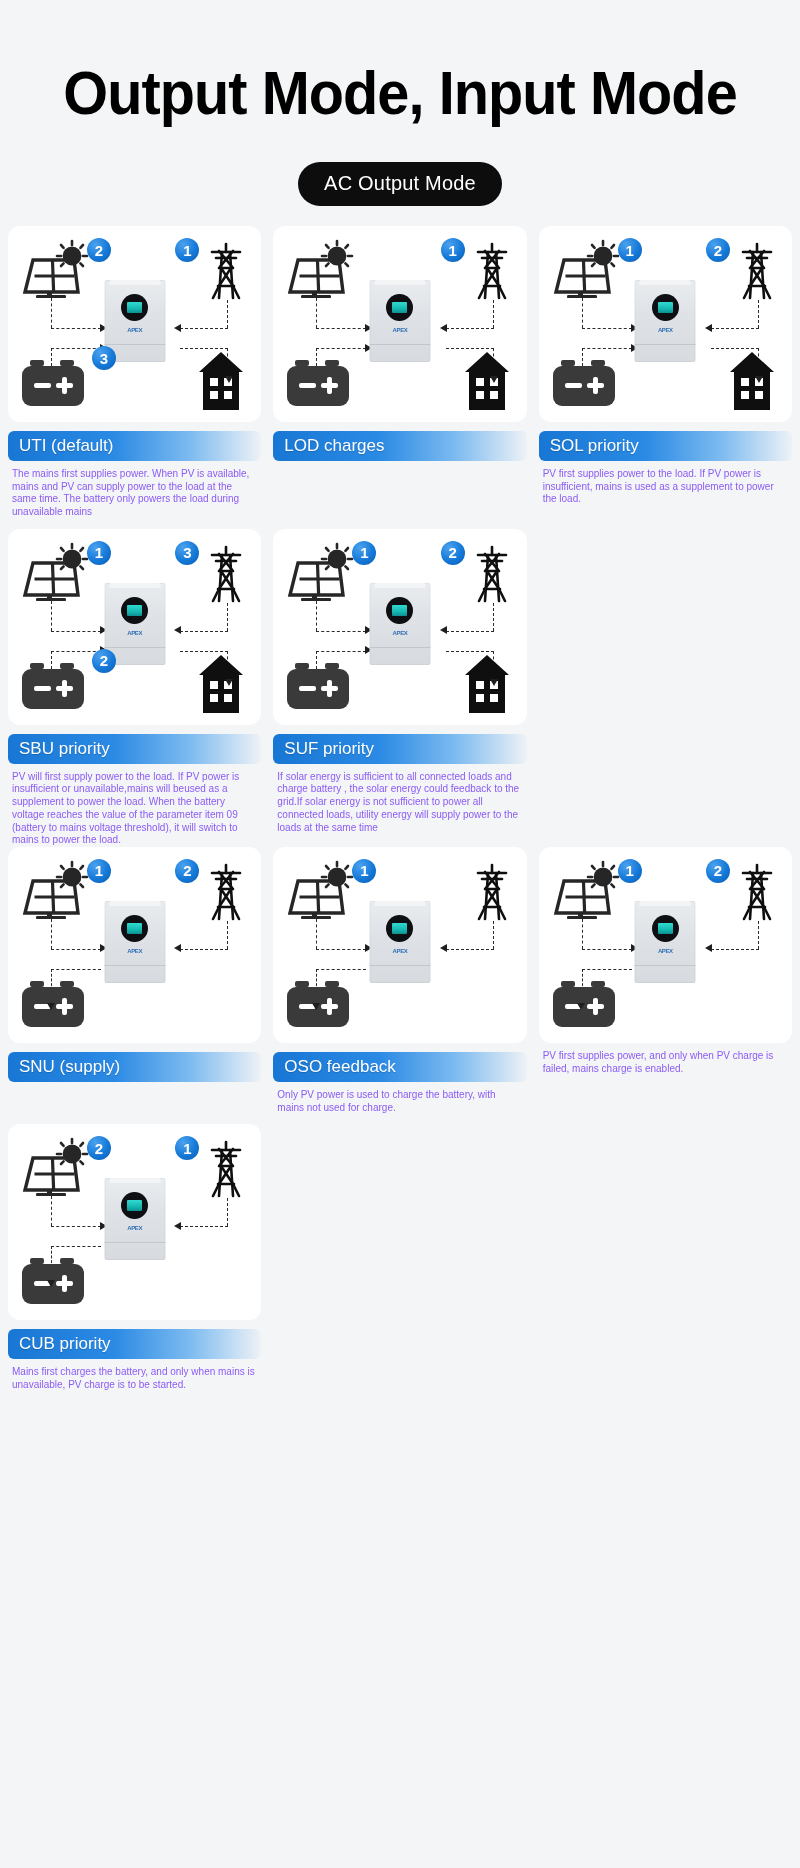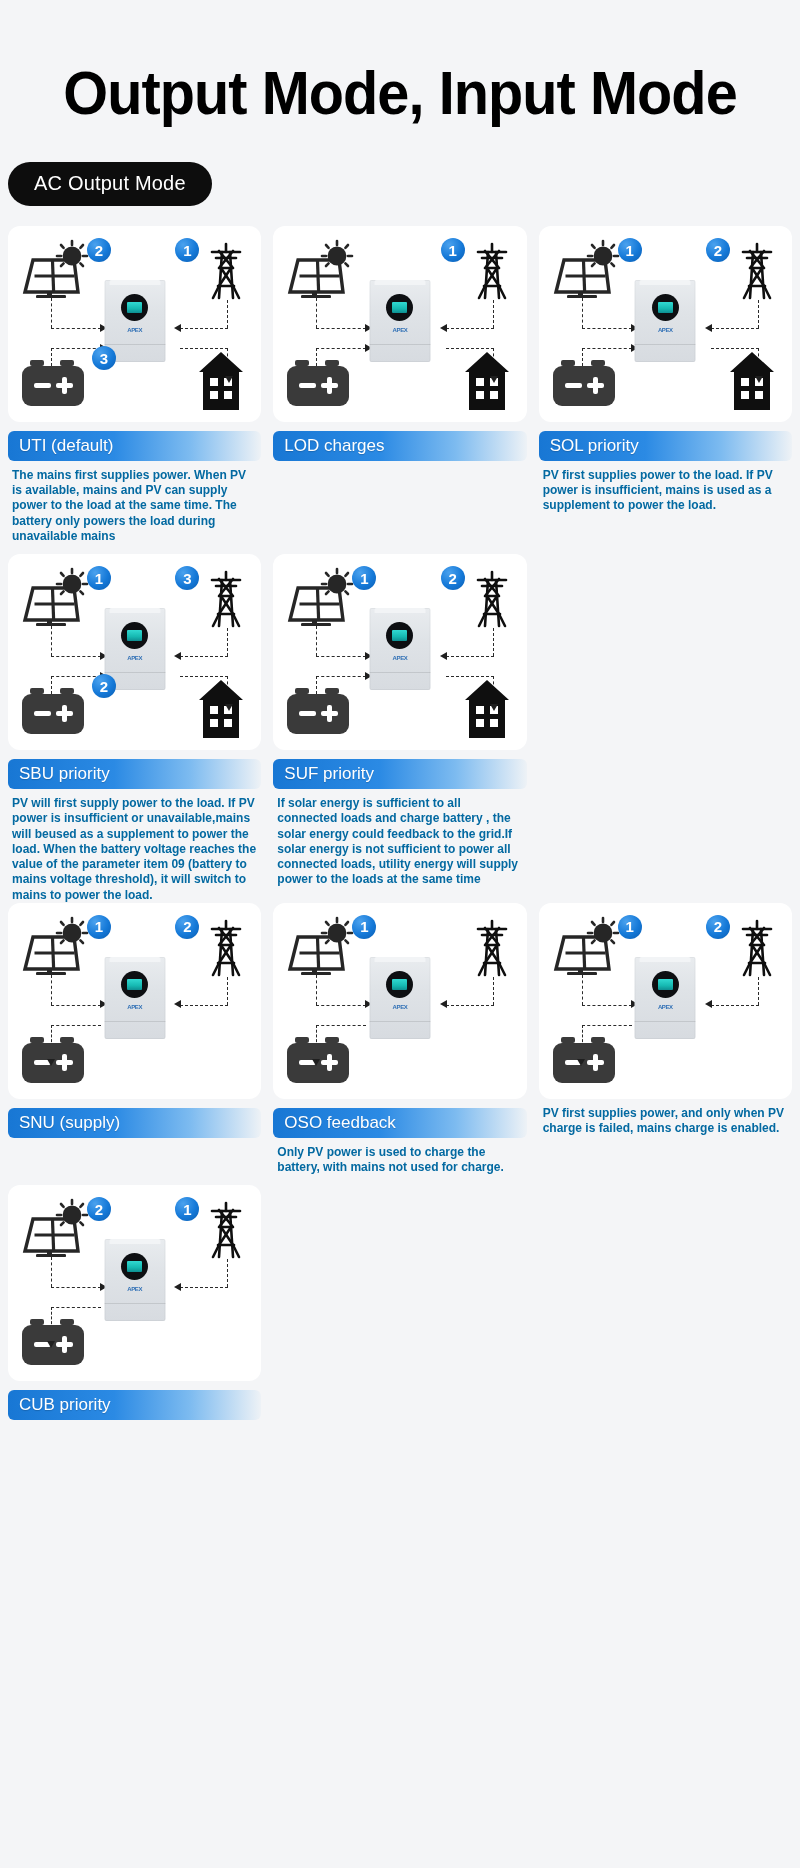--- a/index.html
+++ b/index.html
@@ -21,21 +21,21 @@
     font-size: 62px;
     letter-spacing: -1px;
     transform: scaleX(0.93);
     line-height: 1;
     color: #000;
     padding: 62px 0 30px 0;
     white-space: nowrap;
   }
 
   
-  .pill-wrap { display: flex; margin: 8px 0 20px 0; }
+  .pill-wrap { display: flex; justify-content: center; margin: 8px 0 20px 0; }
   .pill {
     background: #0d0d0d; color: #fff;
     border-radius: 22px;
     font-size: 20px; font-weight: 400;
     padding: 10px 26px 11px 26px;
     letter-spacing: .2px;
   }
   .pill-wrap.tight { margin-top: 2px; margin-bottom: 16px; }
 
   
@@ -62,26 +62,25 @@
     background: linear-gradient(90deg,#1877d4 0%, #2b8ae4 42%, #7dbbf0 72%, #eef2f6 100%);
     display: flex; align-items: center;
     padding-left: 11px;
     color: #fff;
     font-size: 17px;
     overflow: hidden;
   }
   .label-bar span { text-shadow: 0 1px 1px rgba(0,0,0,.18); white-space: nowrap; }
 
   .body-text {
-    font-size: 12px;
+    font-size: 10px;
     line-height: 1.27;
     padding: 7px 4px 0 4px;
-    color: #0369a1;
+    color: #8b5cf6;
     white-space: pre-line;
-    font-weight: bold;
   }
 
   
   .badge {
     position: absolute;
     width: 24px; height: 24px; border-radius: 50%;
     background: radial-gradient(circle at 34% 28%, #4ba2ee 0%, #1579d8 55%, #0a5cb0 100%);
     color: #fff; font-size: 15px; font-weight: 700;
     display: flex; align-items: center; justify-content: center;
     line-height: 1;
@@ -974,17 +973,18 @@
           <div class="ln v" style="right:33px;top:74px;height:28px;"></div>
           <div class="ln h" style="right:33px;top:102px;width:48px;"></div>
           <div class="arw l" style="right:80px;top:97.5px;"></div>
           <div class="ln h" style="left:43px;top:122px;width:50px;"></div>
           <div class="ln v" style="left:43px;top:122px;height:36px;"></div>
           <div class="arw d" style="left:38.5px;top:156px;"></div>
         </div>
         <div class="label-bar">
           <span>CUB priority</span>
         </div>
+        <div class="body-text">Mains first charges the battery, and only when mains is unavailable, PV charge is to be started.</div>
       </div>
     </div>
 
   <div class="bottom-pad"></div>
 </div>
 
 </body></html>

